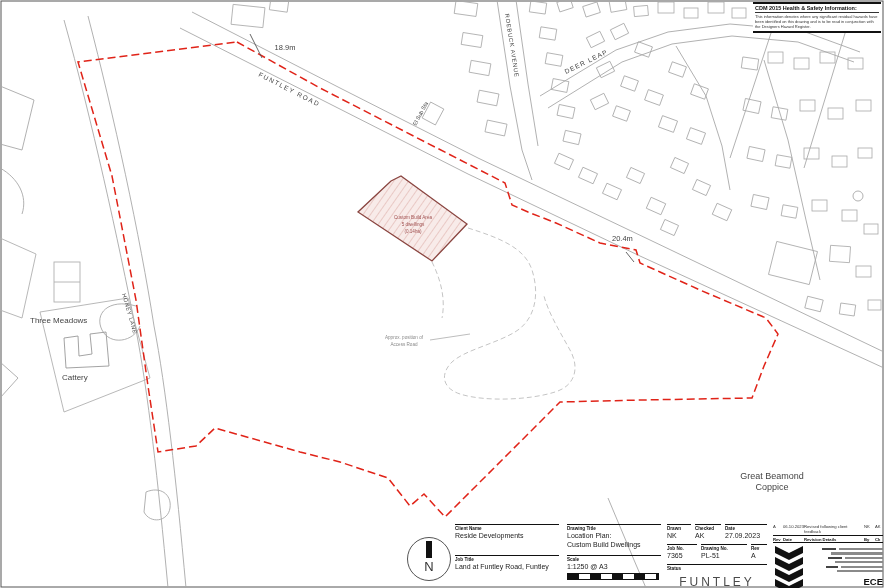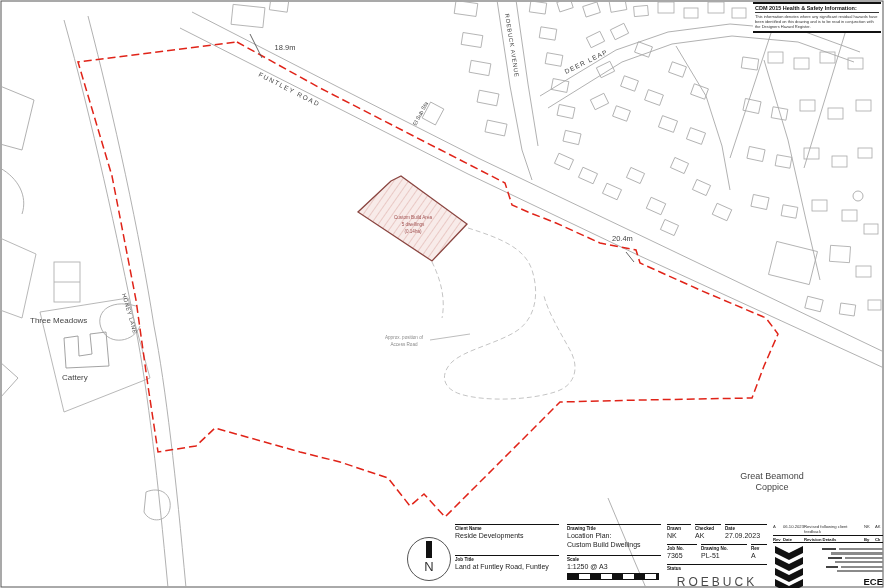--- a/index.html
+++ b/index.html
@@ -256,21 +256,21 @@
           <div class="lbl">Drawing No.</div>
           <div class="val">PL-51</div>
         </div>
         <div class="fld" style="flex:0 0 16px;">
           <div class="lbl">Rev</div>
           <div class="val">A</div>
         </div>
       </div>
       <div class="fld" style="margin-top:3px;">
         <div class="lbl">Status</div>
-        <div class="status-val">ROEBUCK</div>
+        <div class="status-val">FUNTLEY</div>
       </div>
     </div>
 
     <div class="col c4">
       <div class="rev-entry">
         <span class="rv-rev">A</span>
         <span class="rv-date">06.10.2023</span>
         <span class="rv-det">Revised following client feedback</span>
         <span class="rv-by">NK</span>
         <span class="rv-ck">AK</span>

